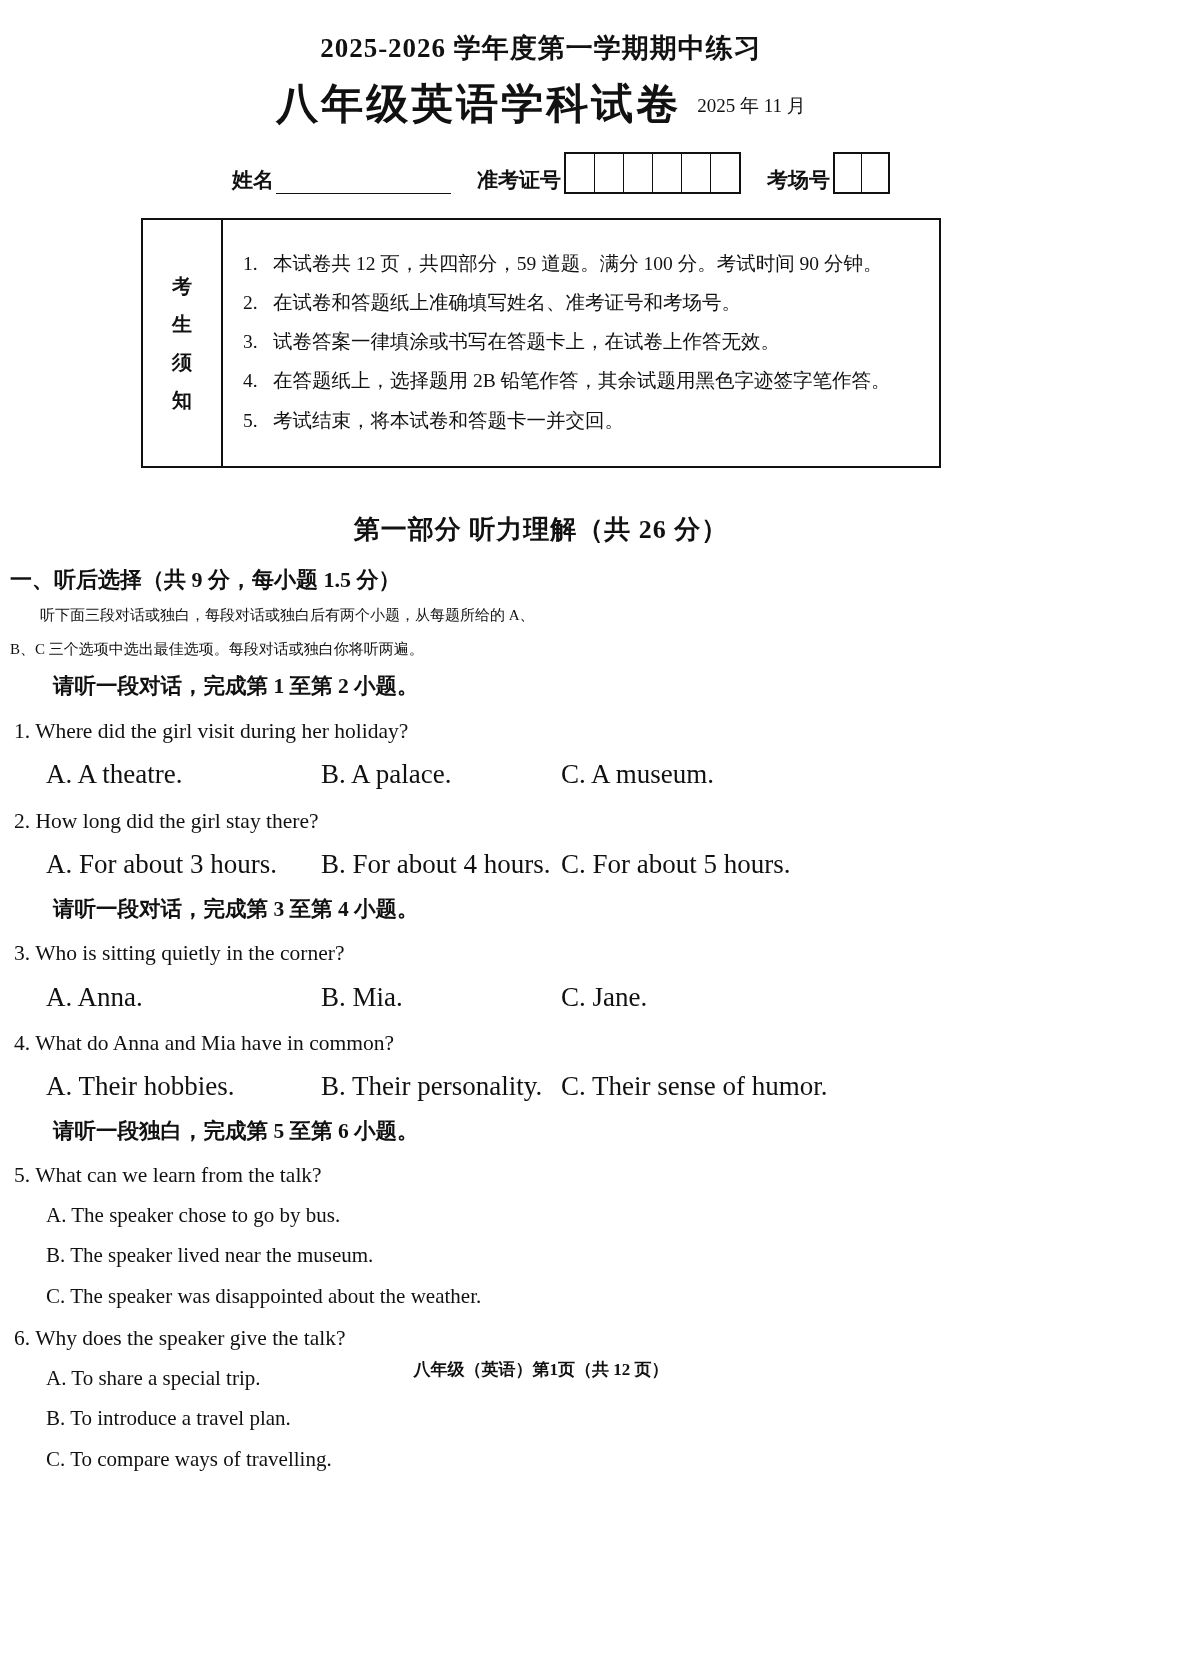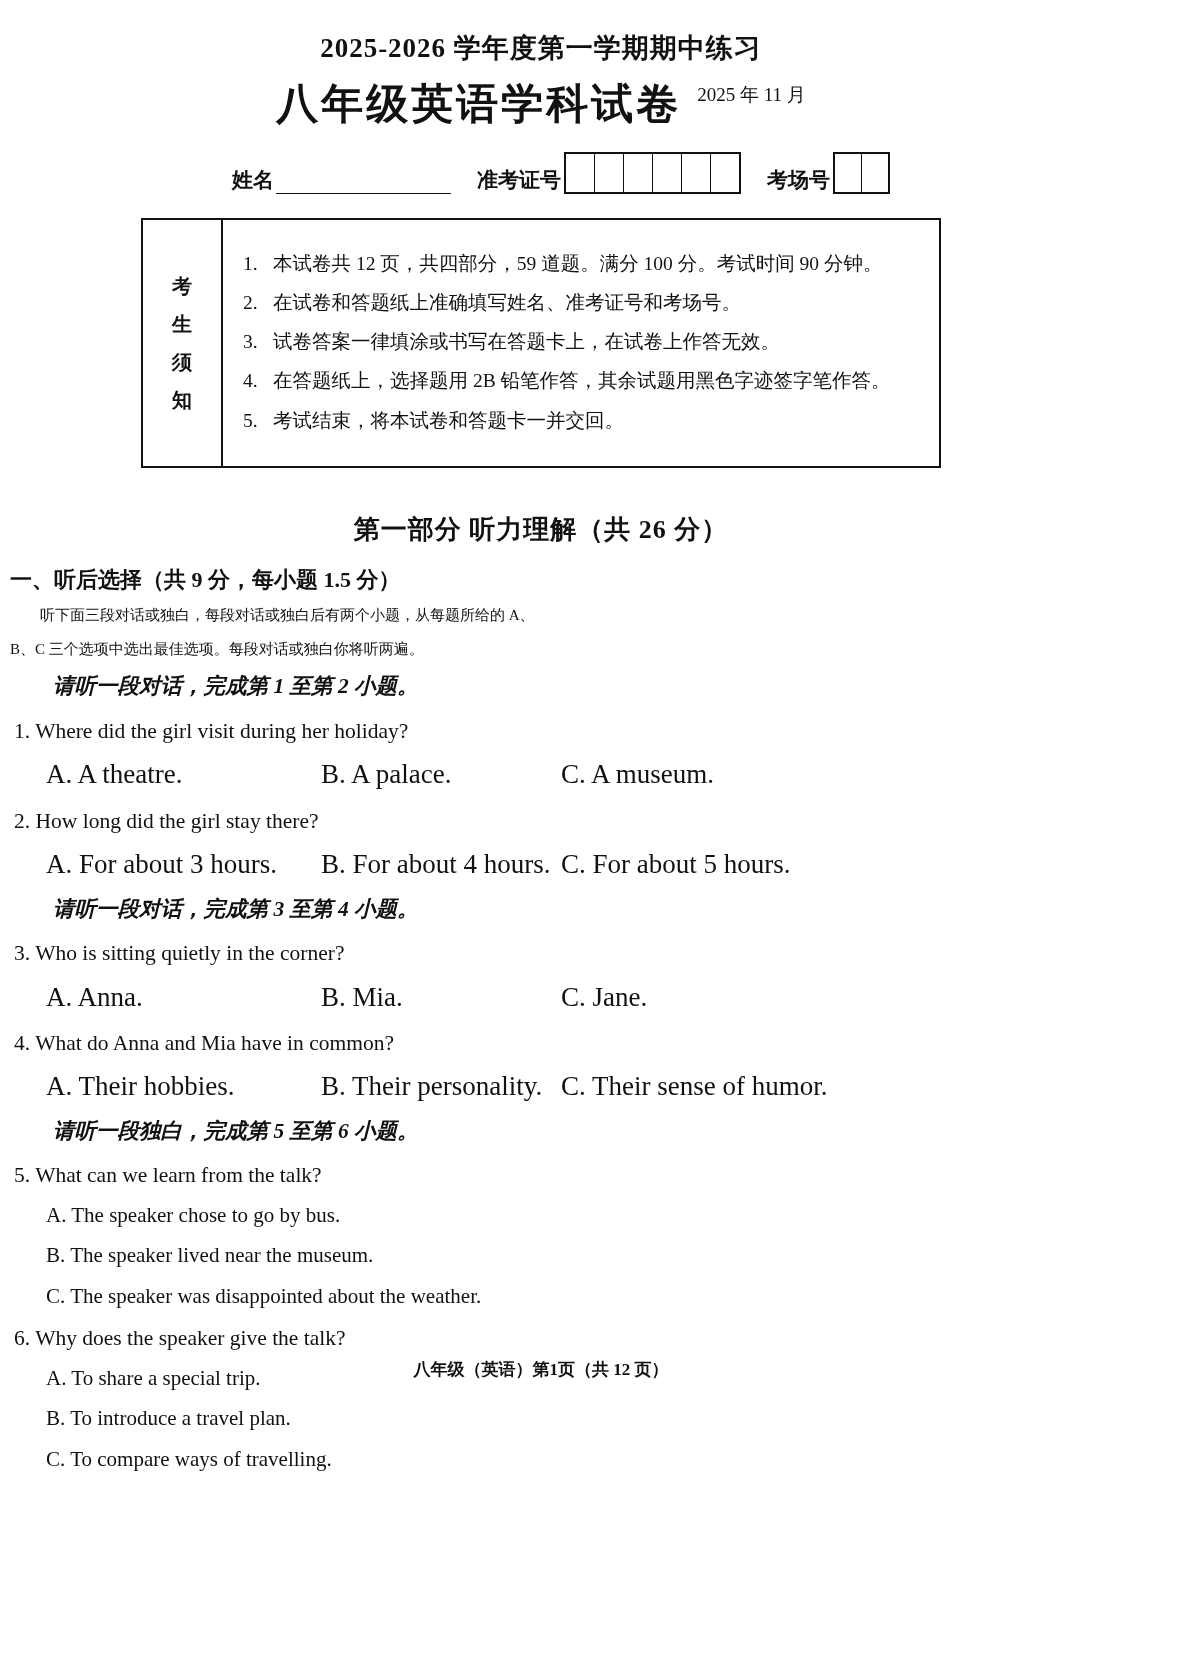--- a/index.html
+++ b/index.html
@@ -31,21 +31,21 @@
   .exam-period {
     font-size: 27px;
     font-weight: bold;
     letter-spacing: 1px;
     line-height: 1.1;
     font-family: "Liberation Serif", "DejaVu Serif", serif;
   }
   .title-row {
     margin-top: 18px;
     display: flex;
-    align-items: flex-start;
+    align-items: flex-end;
     justify-content: center;
     gap: 16px;
   }
   .main-title {
     font-size: 42px;
     font-weight: bold;
     letter-spacing: 3px;
     line-height: 1.05;
     font-family: "Liberation Serif", "DejaVu Serif", serif;
   }
@@ -155,21 +155,20 @@
     margin: 8px 0 0 10px;
     text-indent: 2em;
   }
   .para.noindent { text-indent: 0; }
   .sub-prompt {
     font-size: 21.5px;
     line-height: 1.7;
     margin: 6px 0 0 10px;
     text-indent: 2em;
     font-weight: bold;
-    font-style: italic;
   }
   .question {
     font-size: 21.5px;
     line-height: 1.55;
     margin: 10px 0 0 14px;
   }
   .options-row {
     display: flex;
     margin: 6px 0 0 46px;
     font-size: 27px;

